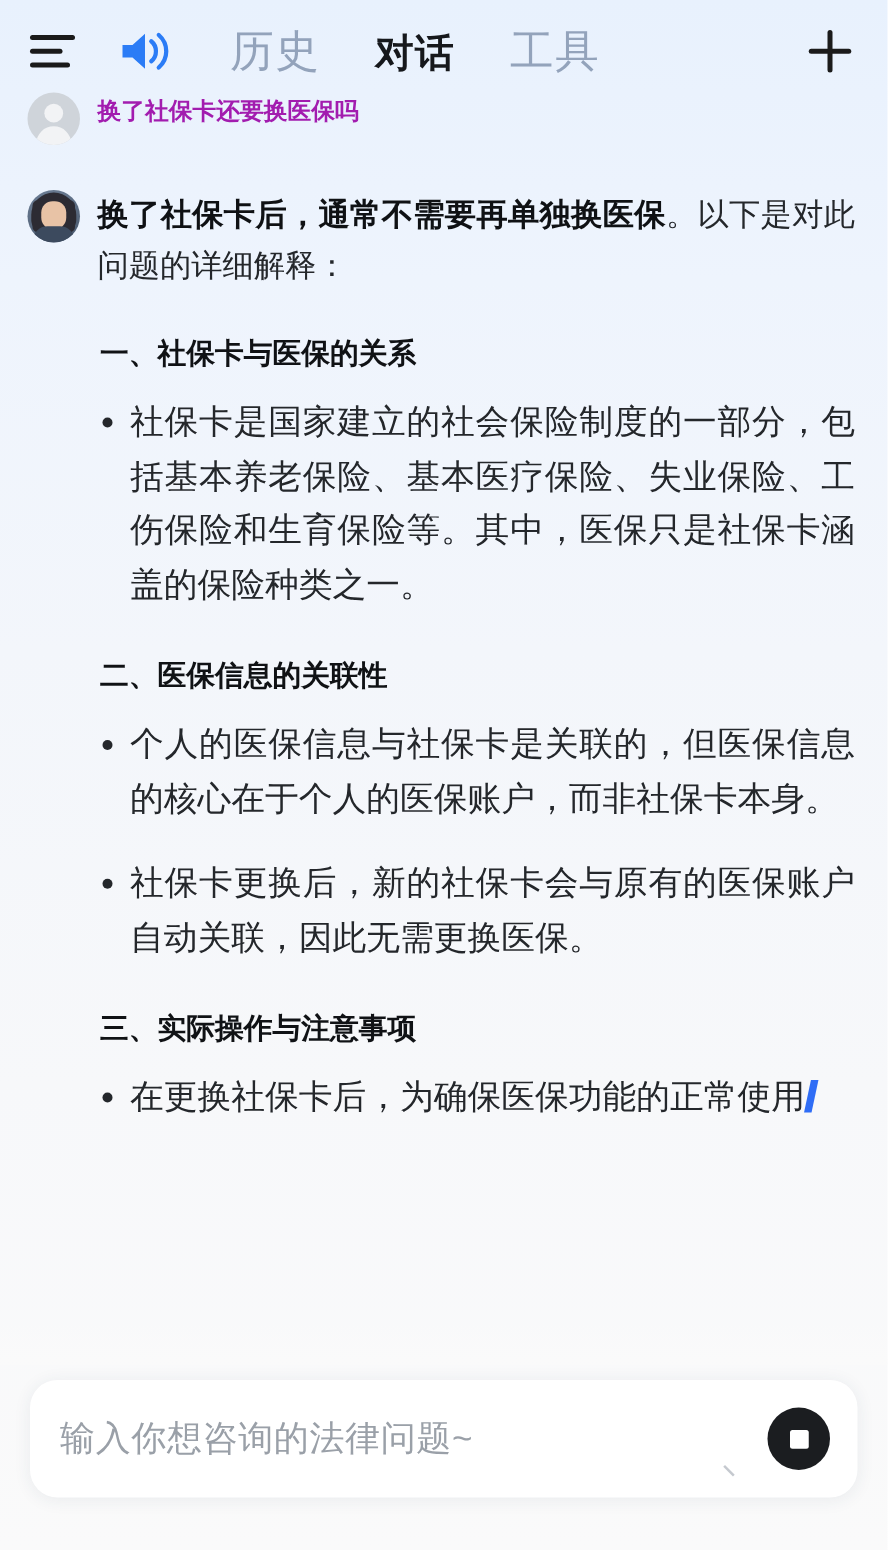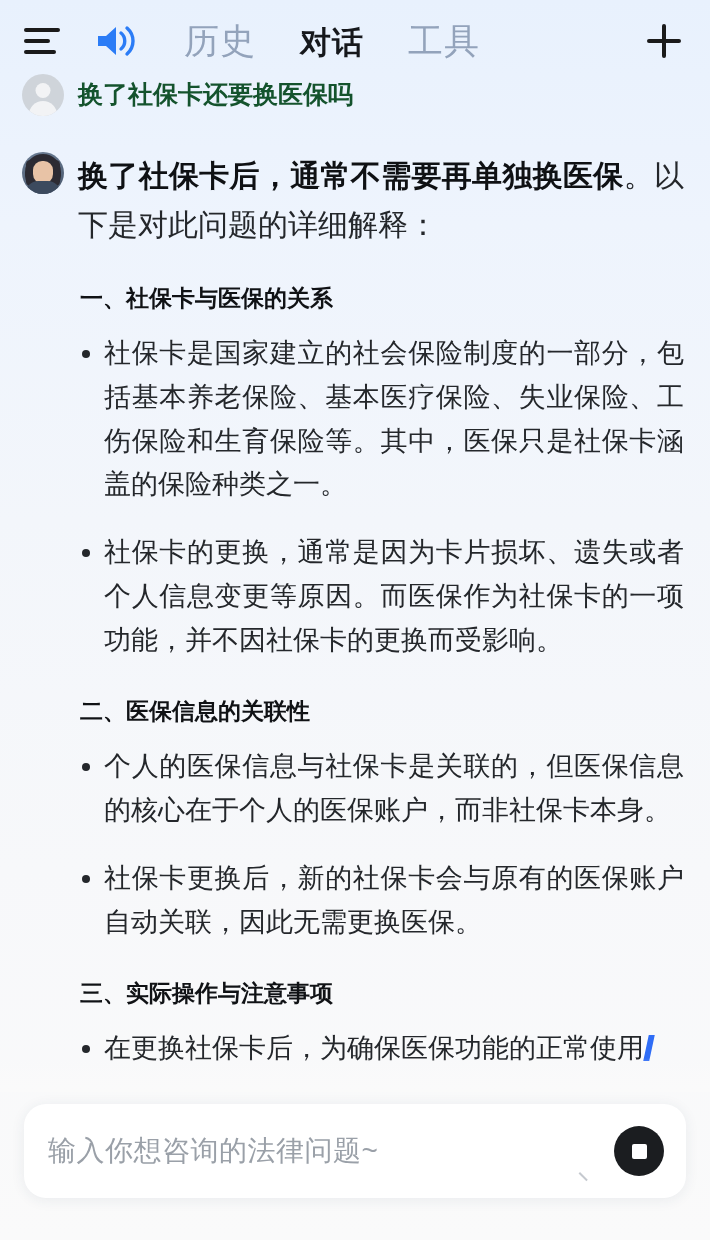--- a/index.html
+++ b/index.html
@@ -134,31 +134,31 @@
   .avatar.bot .hairL {
     position: absolute; left: 4px; top: 8px; width: 9px; height: 26px;
     border-radius: 6px; background: #2c2b33;
   }
   .avatar.bot .hairR {
     position: absolute; right: 4px; top: 8px; width: 9px; height: 26px;
     border-radius: 6px; background: #2c2b33;
   }
 
   .user-q {
-    font-size: 25px;
+    font-size: 19px;
     font-weight: 700;
-    color: #14532d;
+    color: #a21caf;
     line-height: 1.45;
     padding-top: 2px;
   }
 
   .bot-block { flex: 1; }
 
   .bot-para {
-    font-size: 30px;
+    font-size: 25px;
     line-height: 1.62;
     color: #24272b;
     font-weight: 400;
     text-align: justify;
   }
   .bot-para .lead { font-weight: 700; color: #0f1114; }
 
   .section-title {
     font-size: 23px;
     font-weight: 700;
@@ -299,21 +299,20 @@
 
     <div class="bot-block">
 
       <p class="bot-para">
         <span class="lead">换了社保卡后，通常不需要再单独换医保</span><span>。以下是对此问题的详细解释：</span>
       </p>
 
       <h3 class="section-title">一、社保卡与医保的关系</h3>
       <ul class="bullets">
         <li>社保卡是国家建立的社会保险制度的一部分，包括基本养老保险、基本医疗保险、失业保险、工伤保险和生育保险等。其中，医保只是社保卡涵盖的保险种类之一。</li>
-        <li>社保卡的更换，通常是因为卡片损坏、遗失或者个人信息变更等原因。而医保作为社保卡的一项功能，并不因社保卡的更换而受影响。</li>
       </ul>
 
       <h3 class="section-title">二、医保信息的关联性</h3>
       <ul class="bullets">
         <li>个人的医保信息与社保卡是关联的，但医保信息的核心在于个人的医保账户，而非社保卡本身。</li>
         <li>社保卡更换后，新的社保卡会与原有的医保账户自动关联，因此无需更换医保。</li>
       </ul>
 
       <h3 class="section-title">三、实际操作与注意事项</h3>
       <ul class="bullets">

